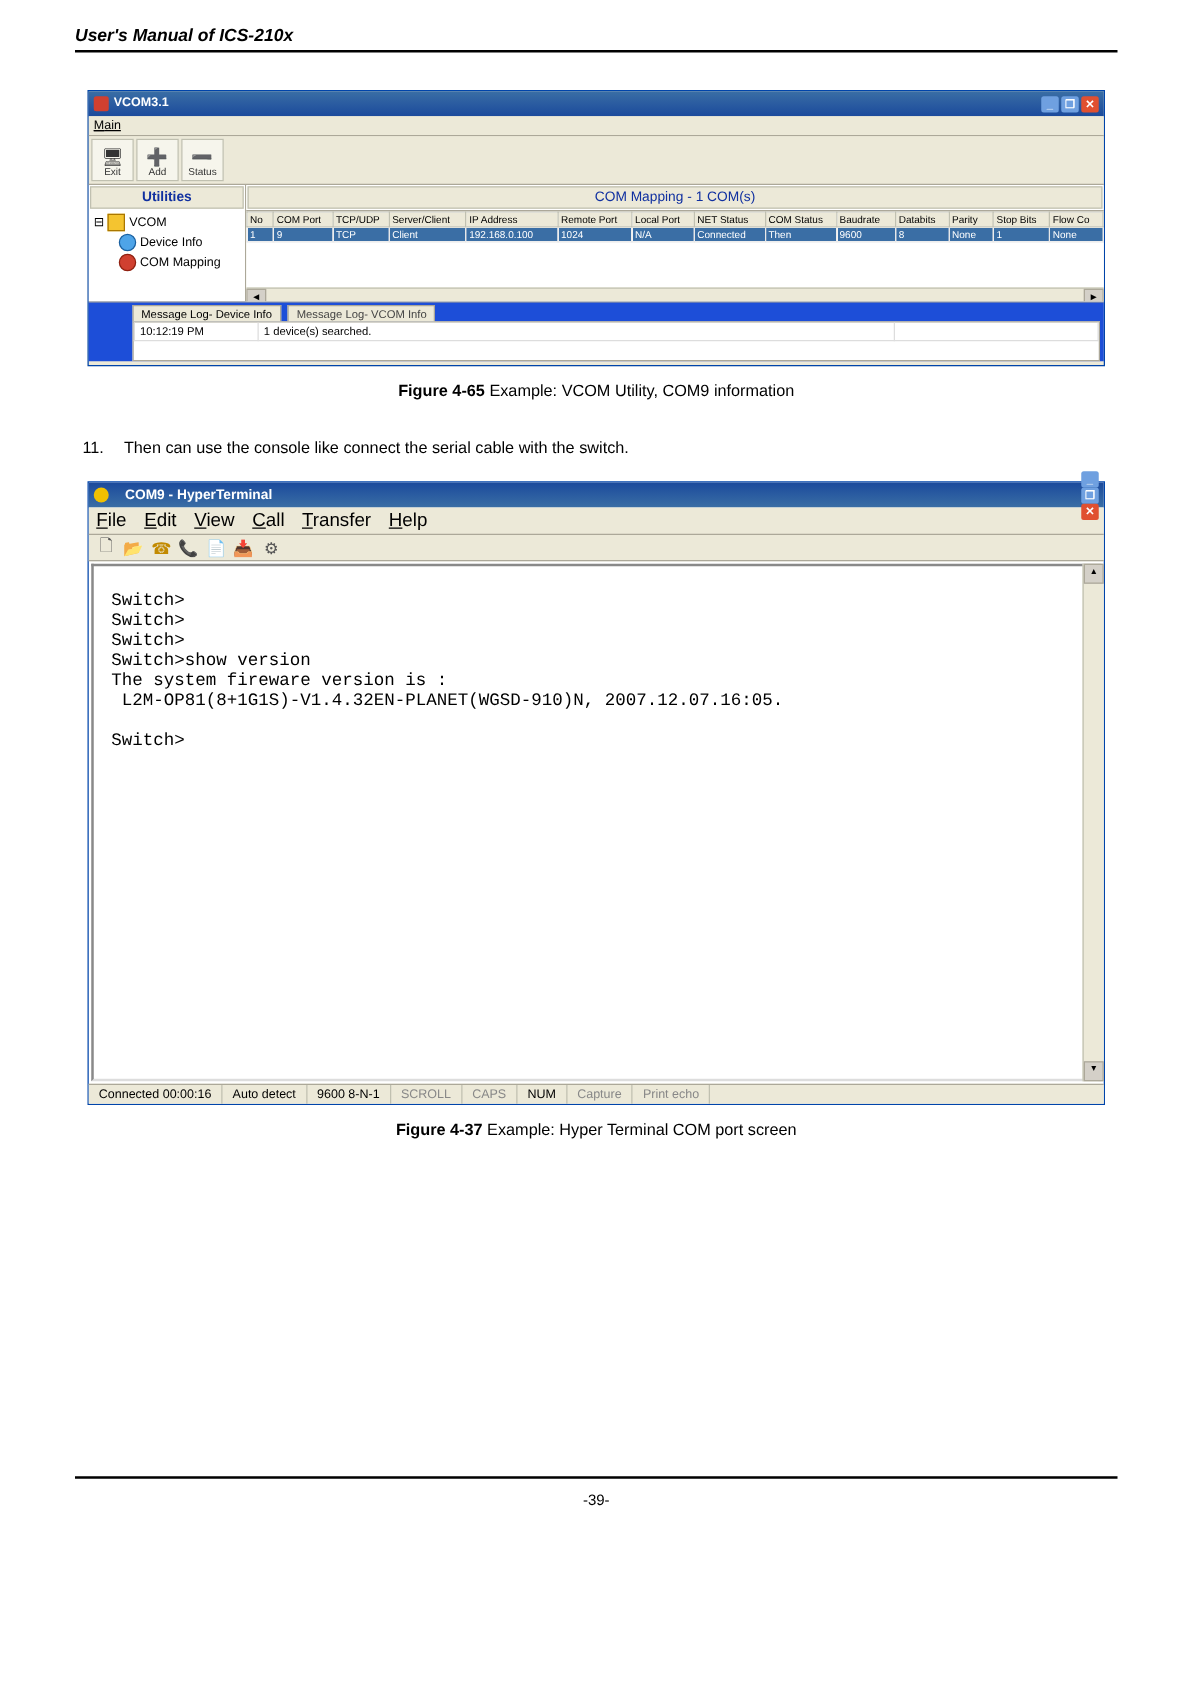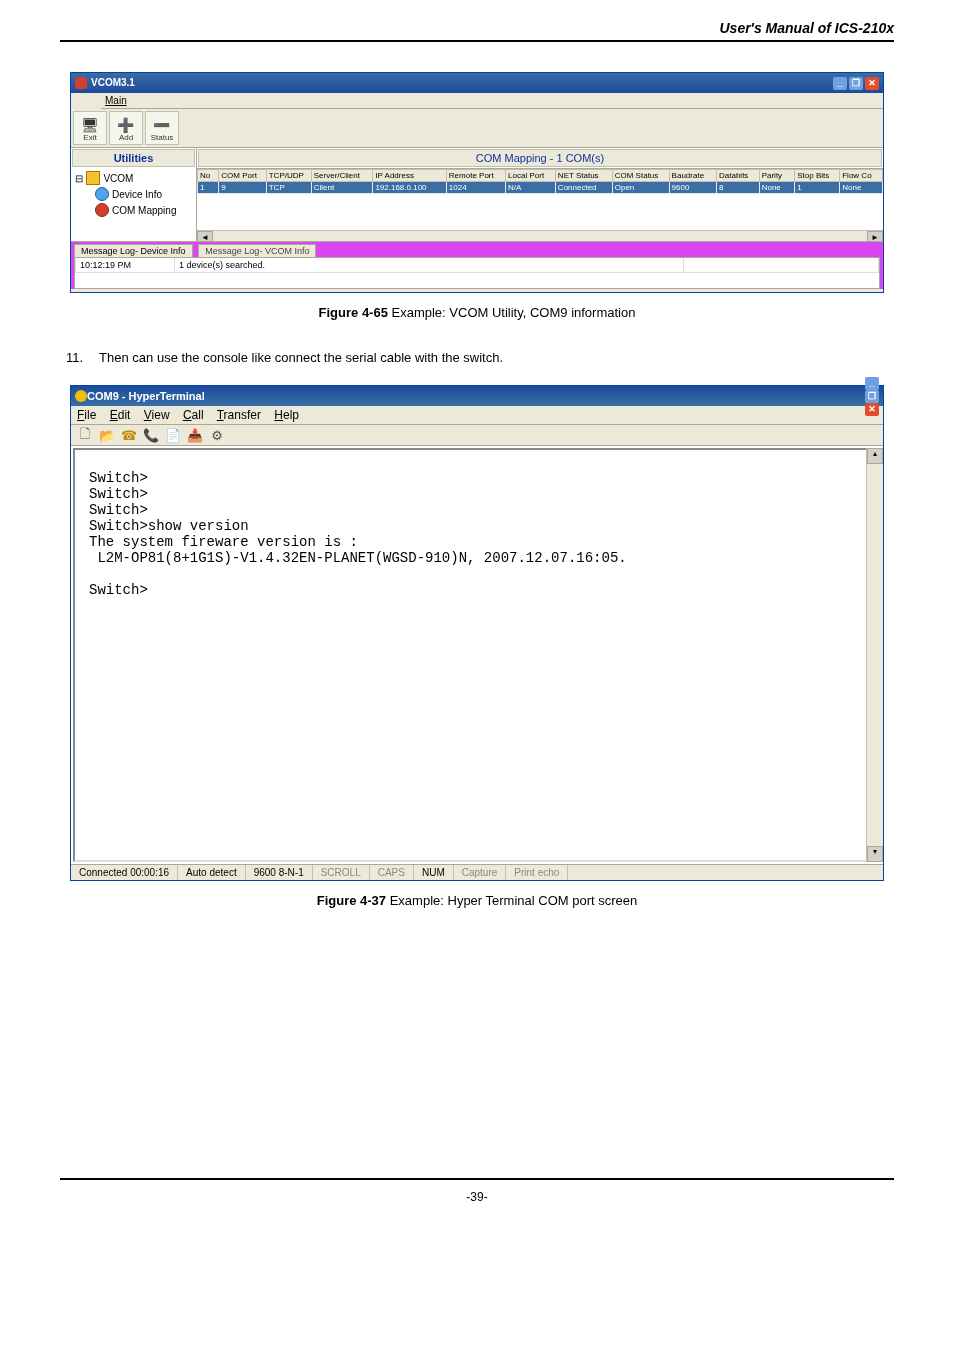--- a/index.html
+++ b/index.html
@@ -6,21 +6,20 @@
     font-family: Arial, sans-serif;
     background: #fff;
     margin: 0;
     padding: 20px 60px 40px 60px;
     width: 954px;
     box-sizing: border-box;
     font-size: 12px;
     color: #000;
   }
   .header-right {
-    text-align: right;
     font-style: italic;
     font-weight: bold;
     font-size: 14px;
     padding-bottom: 4px;
   }
   hr.topline { border: none; border-top: 2px solid #000; margin: 0 0 30px 0; }
   hr.bottomline { border: none; border-top: 2px solid #000; margin: 0; }
 
   
   .win {
@@ -38,21 +37,21 @@
     display: flex;
     align-items: center;
     justify-content: space-between;
     height: 16px;
   }
   .titlebar .tleft { display:flex; align-items:flex-start; gap:4px; }
   .titlebar .sysbtns { display:flex; gap:2px; }
   .sysbtn { width:14px; height:13px; display:flex; align-items:center; justify-content:center; font-size:9px; font-weight:bold; font-family:Arial; border-radius:2px; }
   .sysbtn.min,.sysbtn.max { background:#6fa0e0; color:#fff; }
   .sysbtn.close { background:#e05030; color:#fff; }
-  .menubar { background:#ece9d8; border-bottom:1px solid #aca899; padding:2px 4px; font-size:10px;margin-left:30px; }
+  .menubar { background:#ece9d8; border-bottom:1px solid #aca899; padding:2px 4px; font-size:10px; }
   .menubar span { text-decoration: underline; }
   .toolbar {
     background:#ece9d8; border-bottom:1px solid #aca899;
     display:flex; align-items:center; gap:2px; padding:2px;
   }
   .tbtn {
     width:34px; height:34px; border:1px solid #c0c0b0; background:#f6f5ec;
     display:flex; flex-direction:column; align-items:center; justify-content:flex-end;
     font-size:8px; color:#333; padding-bottom:2px; box-sizing:border-box;
   }
@@ -73,41 +72,41 @@
   }
   .gridwrap { flex:1; overflow:hidden; border-top:1px solid #aca899; position:relative; }
   table.grid { border-collapse:collapse; width:100%; font-size:8px; table-layout:fixed; }
   table.grid th { background:#ece9d8; border:1px solid #c0c0b0; padding:1px 2px; font-weight:normal; text-align:left; white-space:nowrap; overflow:hidden; }
   table.grid td { border:1px solid #e8e8e8; padding:1px 2px; background:#3a6ea5; color:#fff; white-space:nowrap; overflow:hidden; }
   .hscroll {
     height:14px; background:#ece9d8; display:flex; align-items:center; font-size:9px;
     position:relative; border-top:1px solid #c0c0b0;
   }
   .hscroll .arrow { width:14px; height:13px; background:#d4d0c8; border:1px solid #aca899; text-align:center; line-height:11px; font-size:8px;}
-  .logtabs { border-top:1px solid #aca899; background:#d946ef; padding-top:2px; }
+  .logtabs { border-top:1px solid #aca899; background:#1d4ed8; padding-top:2px;padding-left:32px; }
   .logtabs .tab { display:inline-block; border:1px solid #aca899; border-bottom:none; background:#ece9d8; padding:1px 6px; font-size:9px; margin-left:3px; }
   .logtabs .tab.off { background:#ece9d8; color:#444; }
   .logbody { border:1px solid #aca899; background:#fff; margin:0 3px 3px 3px; min-height:30px; font-size:9px;}
   .logbody table { width:100%; border-collapse:collapse; }
   .logbody td { border:1px solid #ddd; padding:2px 4px; border-top:none; }
   .statusbar { background:#ece9d8; border-top:1px solid #aca899; font-size:9px; padding:2px 4px; }
 
   .figcap { text-align:center; font-size:13px; margin:12px 0 30px 0; }
   .figcap b { font-weight:bold; }
 
   .step { display:flex; gap:16px; font-size:13px; margin:0 0 20px 6px; }
 
   
   .ht-win { border:1px solid #0044aa; margin:0 10px; font-family:Tahoma,Arial,sans-serif; font-size:10px; }
   .ht-title {
     background: linear-gradient(#1b4a9c,#3a6ea5);
     color:#fff; padding:2px 4px; display:flex; justify-content:space-between; align-items:center; height:16px;
   }
-  .ht-title .tleft { display:flex; align-items:center; gap:0; font-weight:bold; font-size:11px; }
-  .ht-menubar { background:#ece9d8; border-bottom:1px solid #aca899; padding:2px 6px; font-size:12px; }
+  .ht-title .tleft { display:flex; align-items:center; gap:13px; font-weight:bold; font-size:11px; }
+  .ht-menubar { background:#ece9d8; border-bottom:1px solid #aca899; padding:2px 6px; font-size:15px; }
   .ht-menubar span { margin-right:10px; }
   .ht-menubar span u { text-decoration:underline; }
   .ht-tool { background:#ece9d8; border-bottom:1px solid #aca899; padding:2px 6px; display:flex; gap:6px; align-items:center; font-size:13px; }
   .ht-tic { width:16px; height:16px; display:inline-flex; align-items:center; justify-content:center; color:#555; }
   .ht-body {
     background:#fff; border:2px inset #ddd; margin:2px; padding:20px 10px 10px 14px;
     font-family: "Courier New", monospace; font-size:14px; height:380px; color:#000;
     white-space:pre; overflow:hidden; position:relative;
   }
   .ht-scroll { position:absolute; right:0; top:0; bottom:0; width:16px; background:#ece9d8; border-left:1px solid #c0c0b0; }
@@ -210,21 +209,21 @@
           <tbody>
               <tr>
             <td>1</td>
                 <td>9</td>
                 <td>TCP</td>
             <td>Client</td>
                 <td>192.168.0.100</td>
                 <td>1024</td>
             <td>N/A</td>
                 <td>Connected</td>
-                <td>Open</td>
+                <td>Then</td>
             <td>9600</td>
                 <td>8</td>
                 <td>None</td>
             <td>1</td>
                 <td>None</td>
           </tr>
           <tr>
                 <td colspan="14" style="background:#fff;height:34px;border:none;"></td>
               </tr>
           </tbody>

